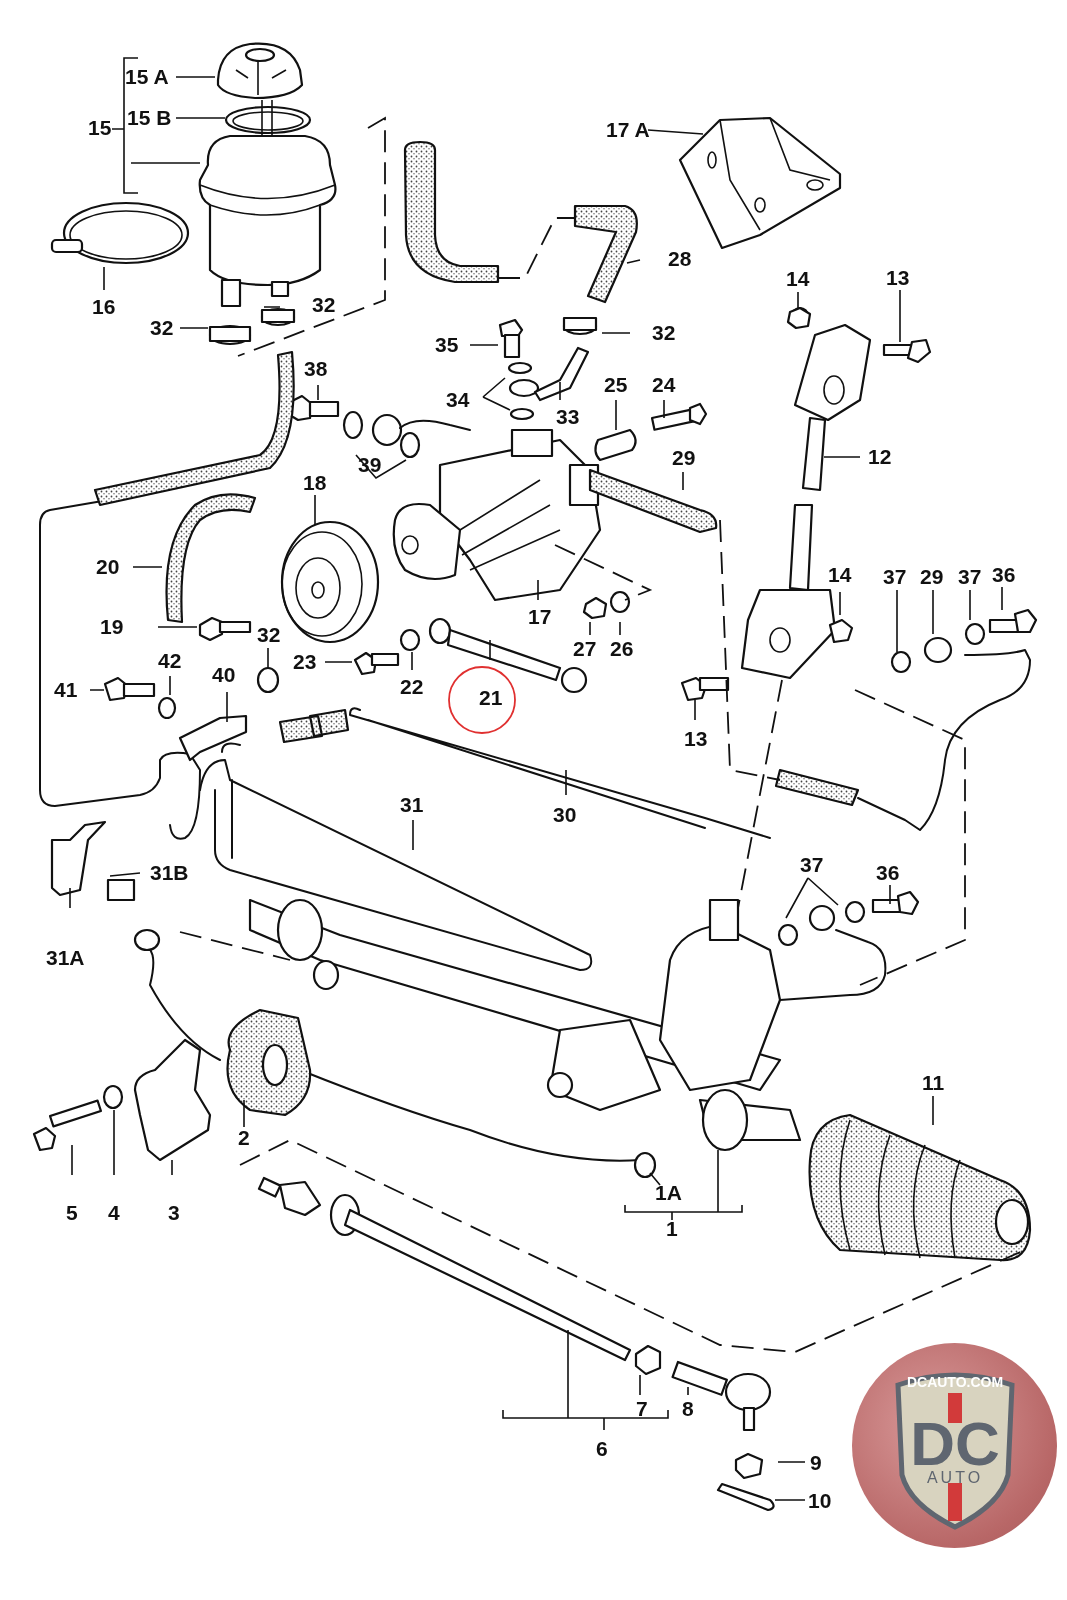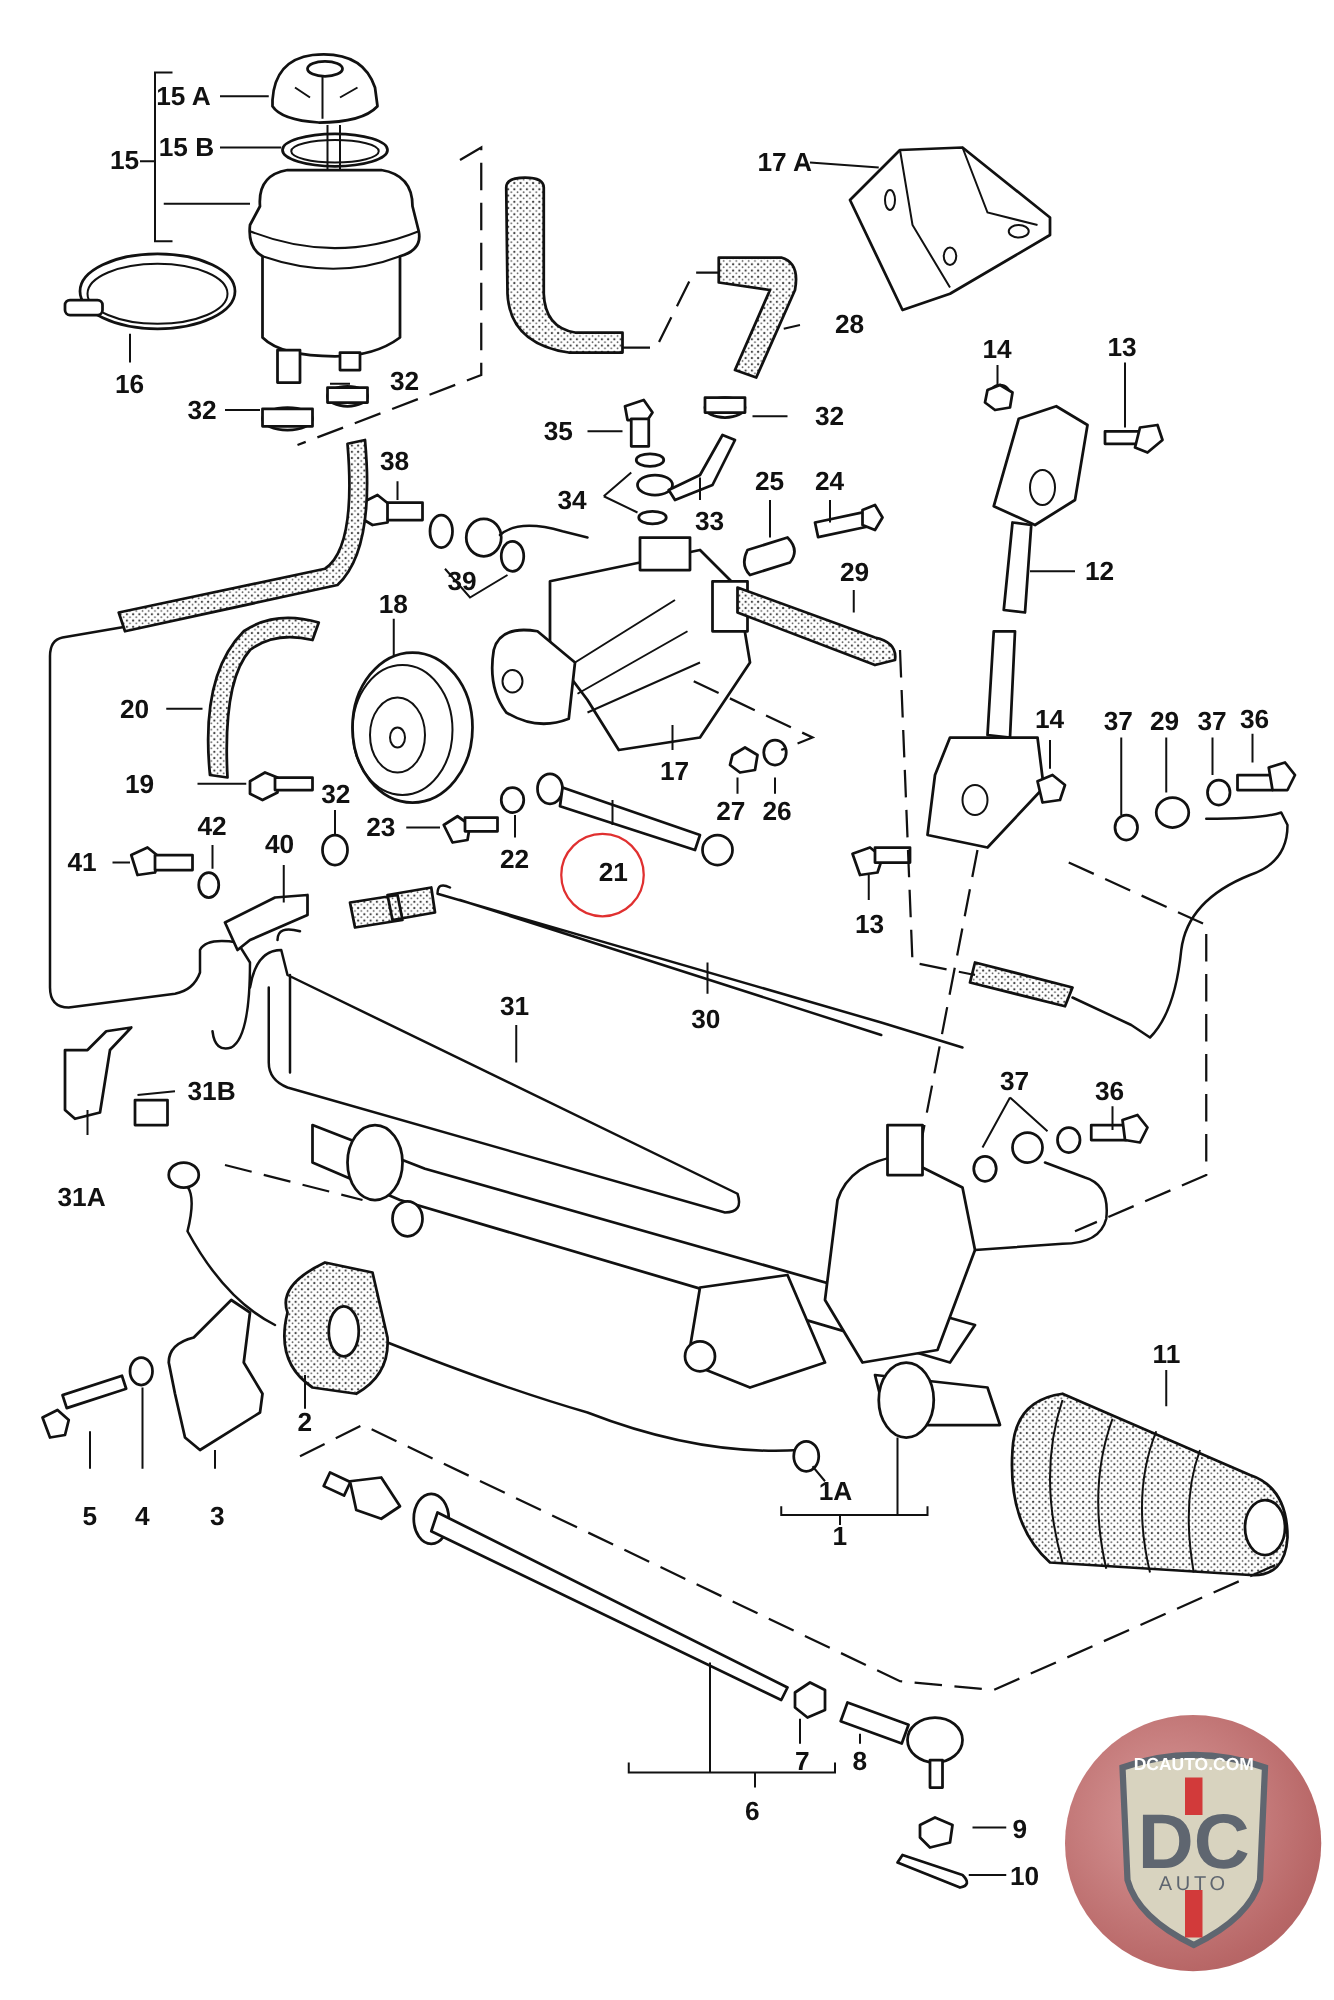--- a/index.html
+++ b/index.html
@@ -5,21 +5,21 @@
   html,body{margin:0;padding:0;background:#ffffff;}
   body{width:1067px;height:1600px;position:relative;overflow:hidden;font-family:"Liberation Sans",sans-serif;}
   #diagram{position:absolute;left:0;top:0;width:1067px;height:1600px;}
   .ln{stroke:#111;stroke-width:2;fill:none;stroke-linecap:round;stroke-linejoin:round;}
   .thin{stroke:#111;stroke-width:1.6;fill:none;}
   .dash{stroke:#111;stroke-width:1.8;fill:none;stroke-dasharray:22 10;}
   .part{stroke:#111;stroke-width:2.2;fill:#fff;stroke-linejoin:round;}
   .hose{stroke:#111;stroke-width:2.2;fill:url(#dots);stroke-linejoin:round;}
   .lbl{font-family:"Liberation Sans",sans-serif;font-size:21px;font-weight:bold;fill:#111;}
   .hl{stroke:#e03030;stroke-width:1.8;fill:none;}
-  #logo{position:absolute;left:852px;top:1372px;width:205px;height:205px;border-radius:50%;
+  #logo{position:absolute;left:852px;top:1343px;width:205px;height:205px;border-radius:50%;
         background:radial-gradient(circle at 40% 40%,#d99a9a,#b86767 70%,#a55a5a);overflow:hidden;text-decoration:underline;}
   #logo .shield{position:absolute;left:38px;top:22px;width:130px;height:165px;}
 </style>
 </head>
 <body>
 
 <svg id="diagram" viewBox="0 0 1067 1600" xmlns="http://www.w3.org/2000/svg">
   <defs>
     <pattern id="dots" width="5" height="5" patternUnits="userSpaceOnUse">
       <rect width="5" height="5" fill="#fff"></rect>

